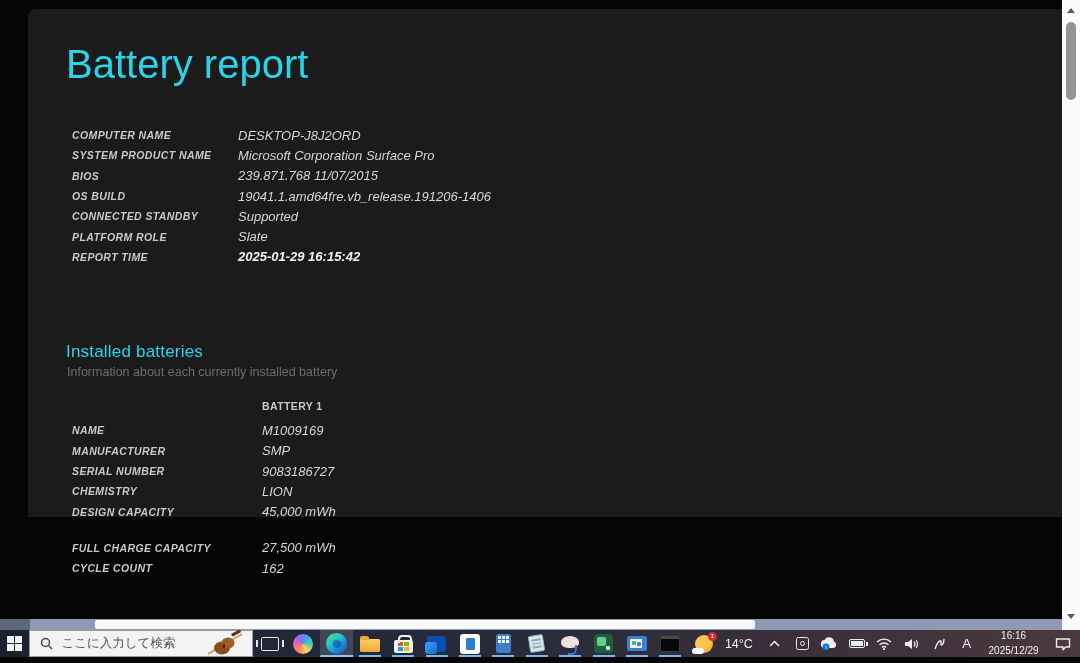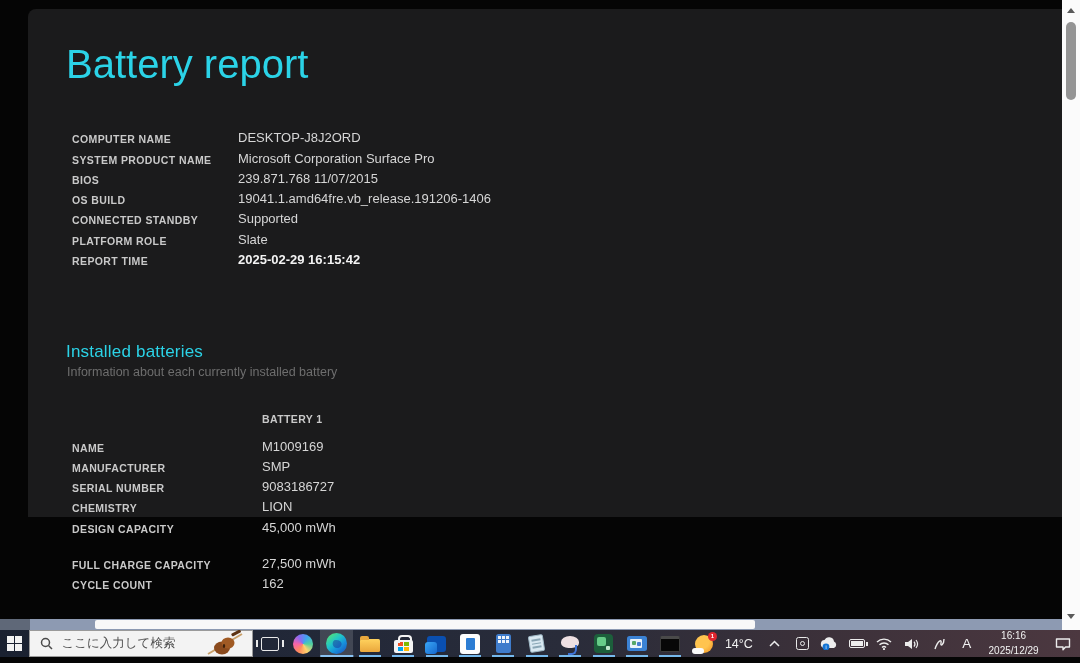--- a/index.html
+++ b/index.html
@@ -5,31 +5,31 @@
   * { margin:0; padding:0; box-sizing:border-box; }
   html,body { width:1080px; height:663px; overflow:hidden; }
   body { background:#050505; font-family:"Liberation Sans", sans-serif; position:relative; }
 
   
   .page { position:absolute; left:28px; top:9px; width:1034px; height:508px;
           background:#1b1b1c; border-radius:8px 0 0 0; }
   .title { position:absolute; left:38px; top:33px; font-size:40px; font-weight:300;
            color:#2bd3e7; letter-spacing:0px; }
   .kv-table { position:absolute; }
-  .kv-row { display:flex; height:20.3px; align-items:flex-end; }
+  .kv-row { display:flex; height:20.3px; align-items:center;font-style:italic; }
   .kv-row.gap { margin-top:16px; }
   .kv-label { width:166px; font-size:10.5px; font-weight:700; letter-spacing:.4px;
               color:#c9c9c9; text-transform:uppercase; }
   .kv-value { font-size:13px; color:#d6d6d6; }
   .kv-row.emph .kv-value { color:#f3f3f3; font-weight:700; }
   .sys-table { left:44px; top:116px; }
   .section-heading { position:absolute; left:38px; top:333px; font-size:17px;
                      color:#2bd3e7; font-weight:400; letter-spacing:.2px; }
   .section-sub { position:absolute; left:39px; top:356px; font-size:12.5px; color:#6e6e6e; }
-  .bat-table { left:44px; top:404px; }
+  .bat-table { left:44px; top:391px; }
   .bat-table .kv-label { width:190px; }
   .col-header { display:flex; height:20.3px; }
   .col-header .spacer { width:190px; }
   .col-header .col-title { font-size:10.5px; font-weight:700; letter-spacing:.4px; color:#c9c9c9; }
 
   
   .vscroll { position:absolute; right:0; top:0; width:18px; height:630px; background:#fbfbfb; }
   .vscroll .arrow { position:absolute; left:0; width:18px; height:16px; display:flex;
                     align-items:center; justify-content:center; }
   .tri-up { width:0; height:0; border-left:4px solid transparent; border-right:4px solid transparent;
@@ -177,21 +177,21 @@
     <div class="kv-row">
       <div class="kv-label">CONNECTED STANDBY</div>
       <div class="kv-value">Supported</div>
     </div>
     <div class="kv-row">
       <div class="kv-label">PLATFORM ROLE</div>
       <div class="kv-value">Slate</div>
     </div>
     <div class="kv-row emph">
       <div class="kv-label">REPORT TIME</div>
-      <div class="kv-value">2025-02-29  16:15:42</div>
+      <div class="kv-value">2025-01-29  16:15:42</div>
     </div>
   </div>
 
   <div class="section-heading">Installed batteries</div>
   <div class="section-sub">Information about each currently installed battery</div>
 
   <div class="kv-table bat-table">
     <div class="col-header">
       <div class="spacer"></div>
       <div class="col-title">BATTERY 1</div>

